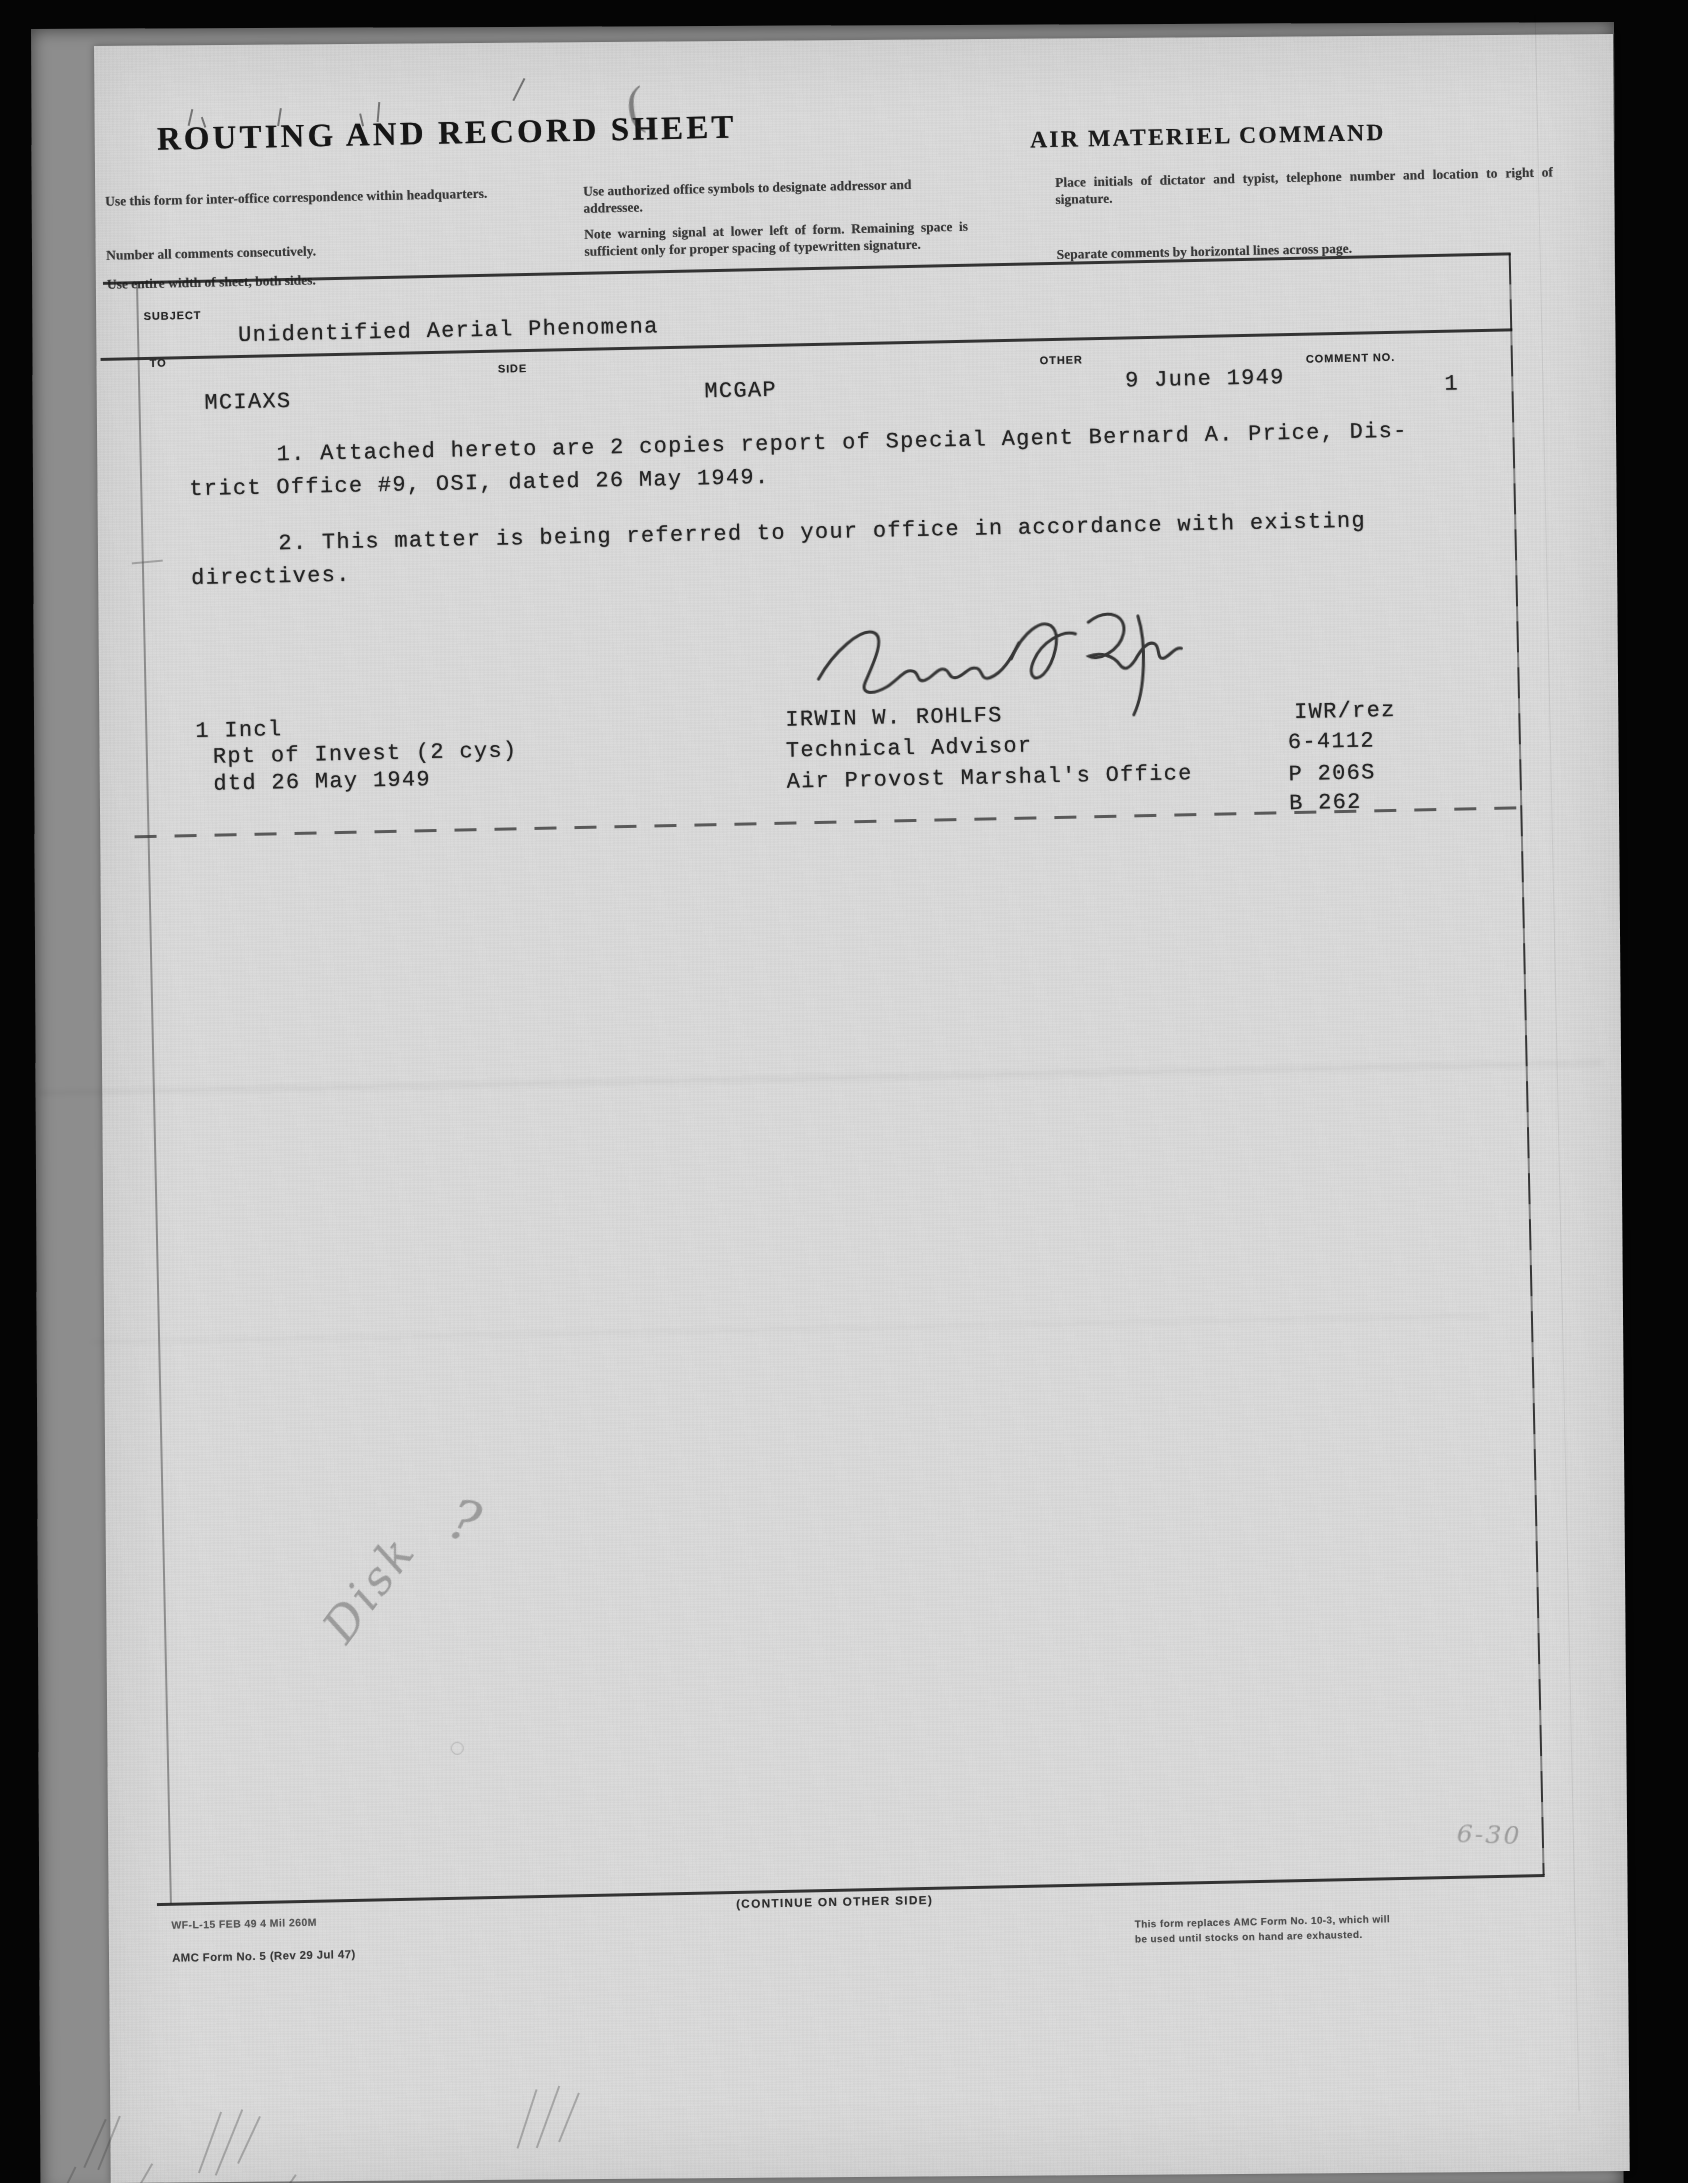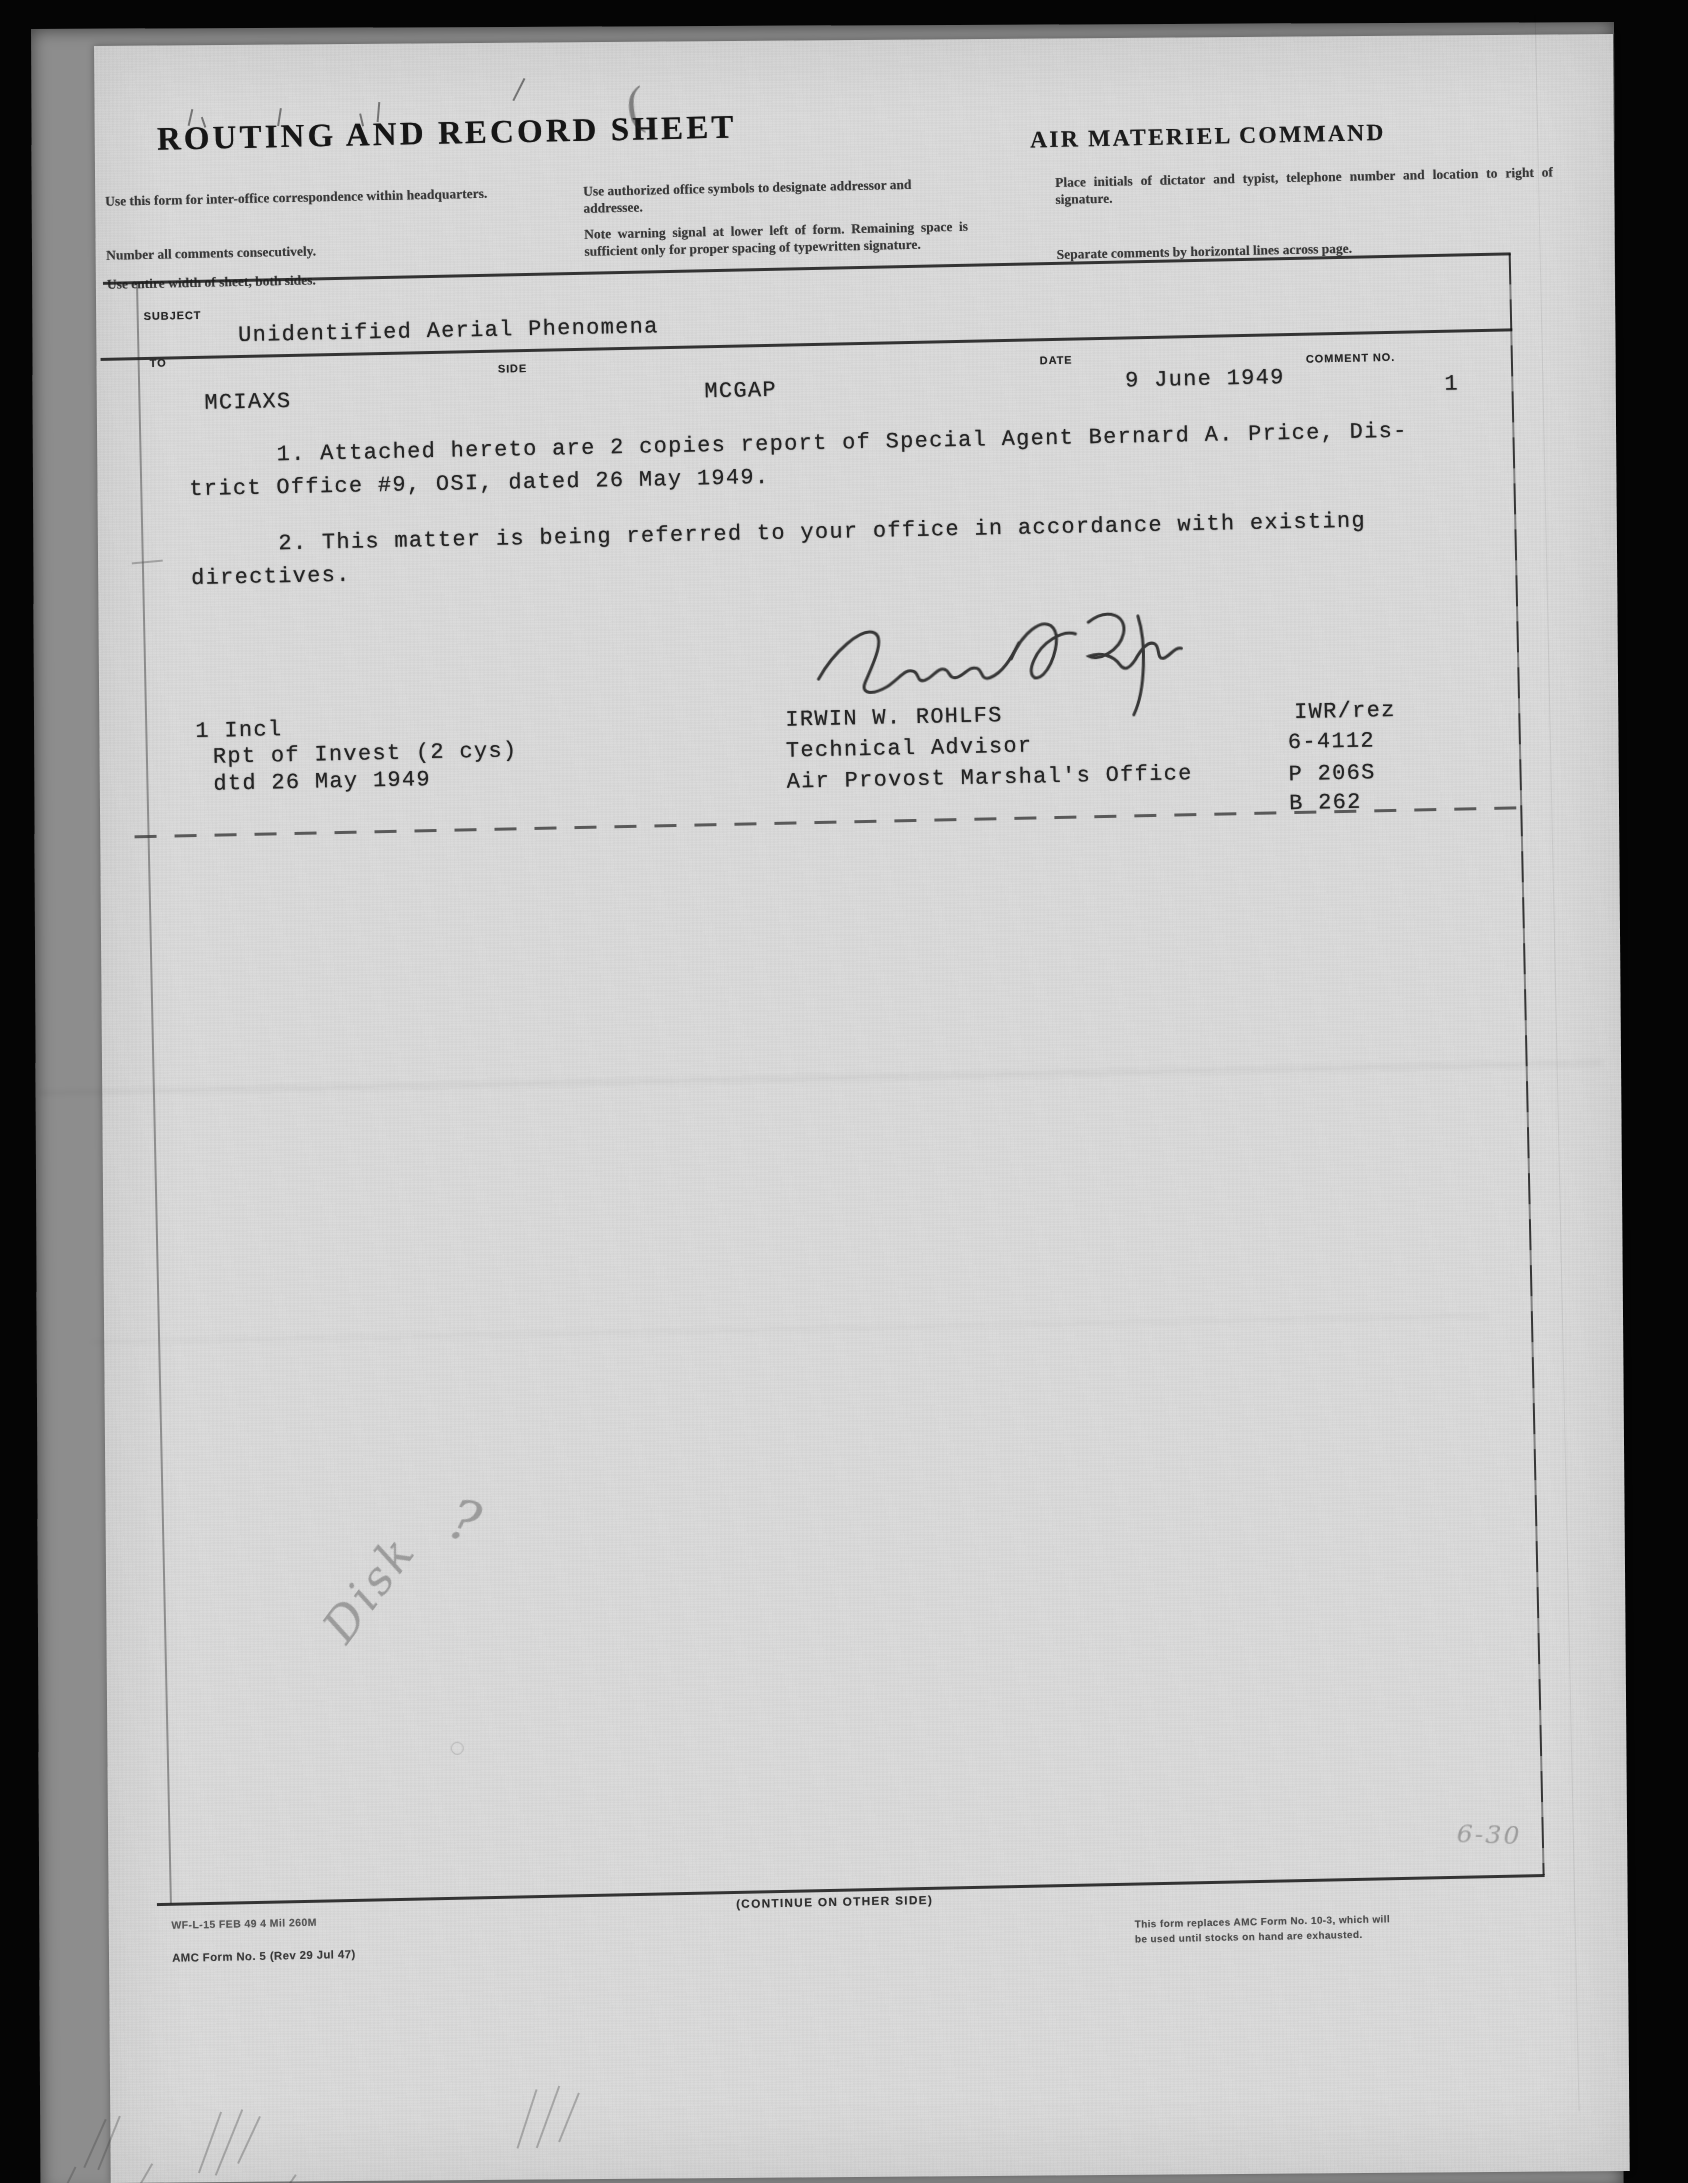--- a/index.html
+++ b/index.html
@@ -83,21 +83,21 @@
 
       <div class="abs sans label" style="left:44px;top:265px;">SUBJECT</div>
       <div class="abs typed" style="left:138px;top:280px;">Unidentified Aerial Phenomena</div>
 
       <div class="abs sans label" style="left:49px;top:312px;">TO</div>
       <div class="abs typed" style="left:103px;top:347px;">MCIAXS</div>
 
       <div class="abs sans label" style="left:397px;top:325px;">SIDE</div>
       <div class="abs typed" style="left:603px;top:346px;">MCGAP</div>
 
-      <div class="abs sans label" style="left:939px;top:328px;">DATE</div>
+      <div class="abs sans label" style="left:939px;top:328px;">OTHER</div>
       <div class="abs typed" style="left:1024px;top:344px;">9 June 1949</div>
 
       <div class="abs sans label" style="left:1205px;top:332px;">COMMENT NO.</div>
       <div class="abs typed" style="left:1343px;top:354px;">1</div>
 
       <div class="abs typed" style="left:174px;top:400px;">1. Attached hereto are 2 copies report of Special Agent Bernard A. Price, Dis-</div>
       <div class="abs typed" style="left:86px;top:433px;">trict Office #9, OSI, dated 26 May 1949.</div>
       <div class="abs typed" style="left:174px;top:489px;">2. This matter is being referred to your office in accordance with existing</div>
       <div class="abs typed" style="left:86px;top:522px;">directives.</div>
 

